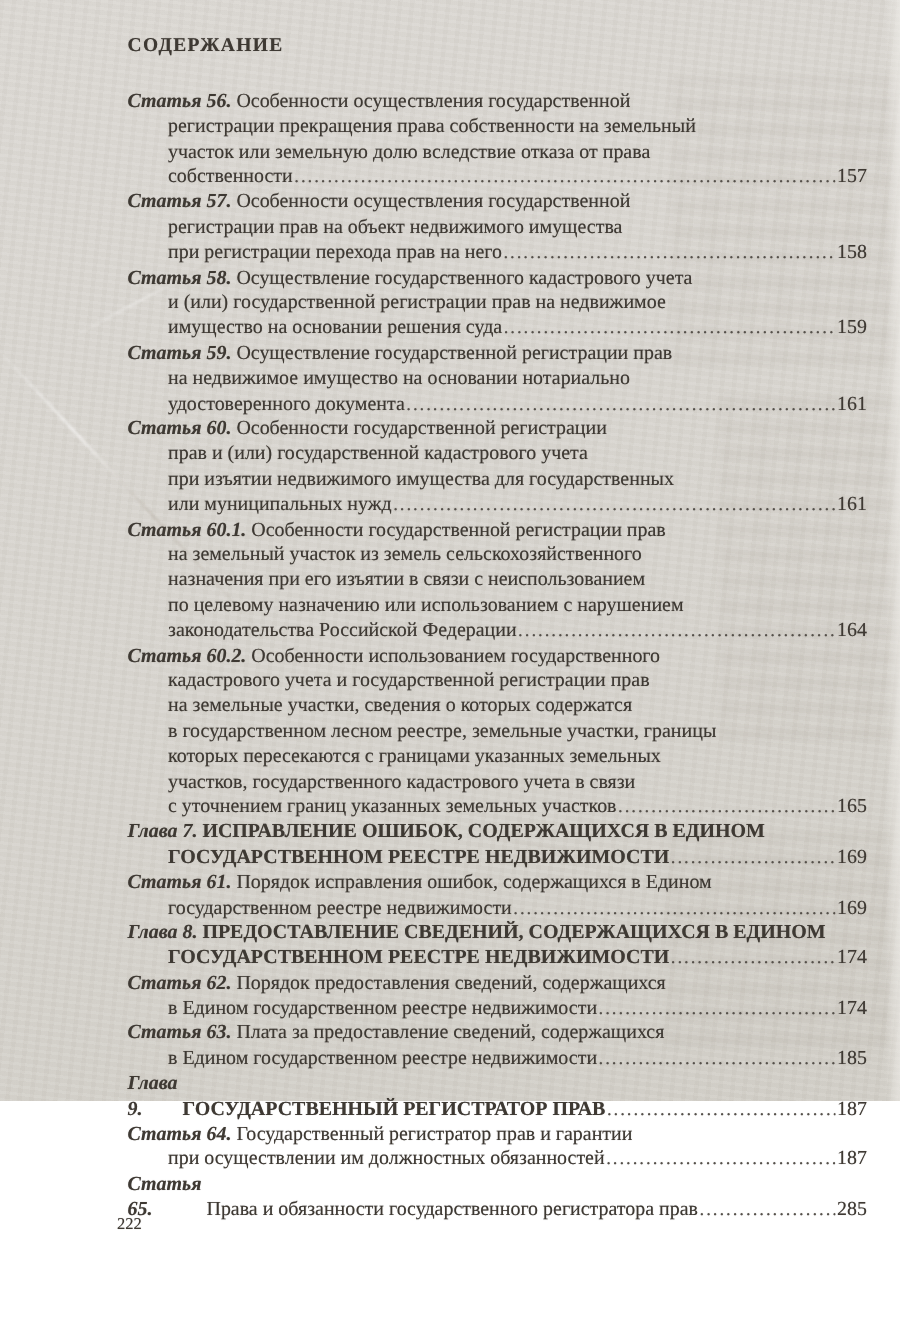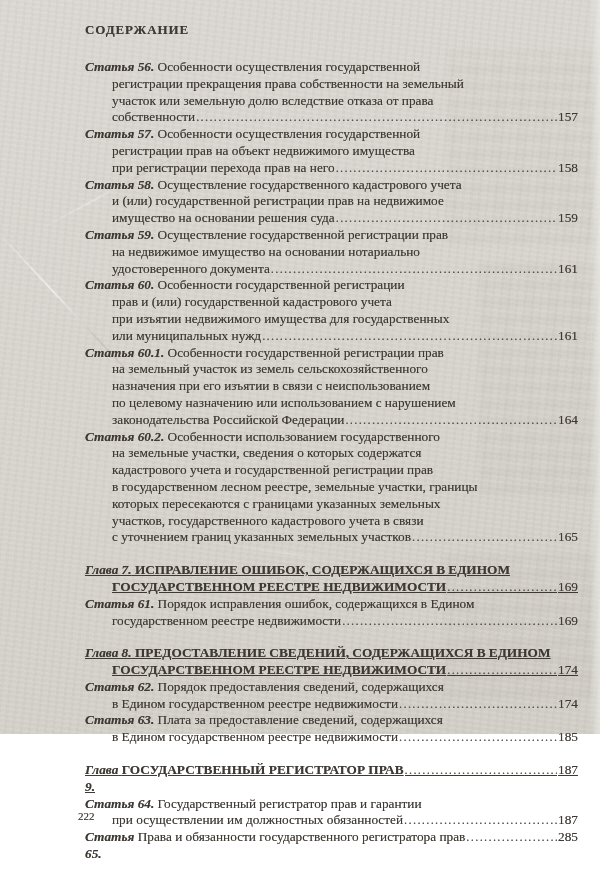--- a/index.html
+++ b/index.html
@@ -43,24 +43,24 @@
   
   .content {
     position: absolute; left: 85px; right: 22px; top: 22px;
     text-shadow: 0 0 0.5px rgba(62,57,51,0.55);
   }
   .title {
     margin: 0 0 21px 0;
     font-size: 13px; font-weight: bold; letter-spacing: 0.9px;
   }
   .entry { font-size: 13.3px; line-height: 16.8px; }
-  .entry.chapter { margin-top: 16px; font-weight: bold; text-decoration: underline; }
+  .entry.chapter { margin-top: 0; font-weight: bold; }
   .label { font-style: italic; font-weight: bold; }
   .line.cont { padding-left: 27px; }
-  .line.last { display: flex; align-items: flex-start; }
+  .line.last { display: flex; align-items: flex-end; }
   .line .txt { white-space: nowrap; }
   .leader { flex: 1 1 auto; overflow: hidden; white-space: nowrap; min-width: 8px; margin: 0 1px; }
   .leader::after {
     content: "......................................................................................................................................";
     font-weight: normal; font-style: normal;
     letter-spacing: 1.3px; font-size: 12.5px; color: #55504a;
   }
   .pagenum { flex: 0 0 auto; font-weight: normal; font-style: normal; }
   .folio {
     position: absolute; left: 78px; top: 810px;
@@ -135,22 +135,22 @@
           <div class="line cont"><span class="txt">назначения при его изъятии в связи с неиспользованием</span></div>
           <div class="line cont"><span class="txt">по целевому назначению или использованием с нарушением</span></div>
           <div class="line cont last">
             <span class="txt">законодательства Российской Федерации</span>
             <span class="leader"></span>
             <span class="pagenum">164</span>
           </div>
         </div>
         <div class="entry article">
           <div class="line first"><span class="label">Статья 60.2.</span>&nbsp;<span class="txt">Особенности использованием государственного</span></div>
+          <div class="line cont"><span class="txt">кадастрового учета и государственной регистрации прав</span></div>
           <div class="line cont"><span class="txt">на земельные участки, сведения о которых содержатся</span></div>
-          <div class="line cont"><span class="txt">кадастрового учета и государственной регистрации прав</span></div>
           <div class="line cont"><span class="txt">в государственном лесном реестре, земельные участки, границы</span></div>
           <div class="line cont"><span class="txt">которых пересекаются с границами указанных земельных</span></div>
           <div class="line cont"><span class="txt">участков, государственного кадастрового учета в связи</span></div>
           <div class="line cont last">
             <span class="txt">с уточнением границ указанных земельных участков</span>
             <span class="leader"></span>
             <span class="pagenum">165</span>
           </div>
         </div>
         <div class="entry chapter">

